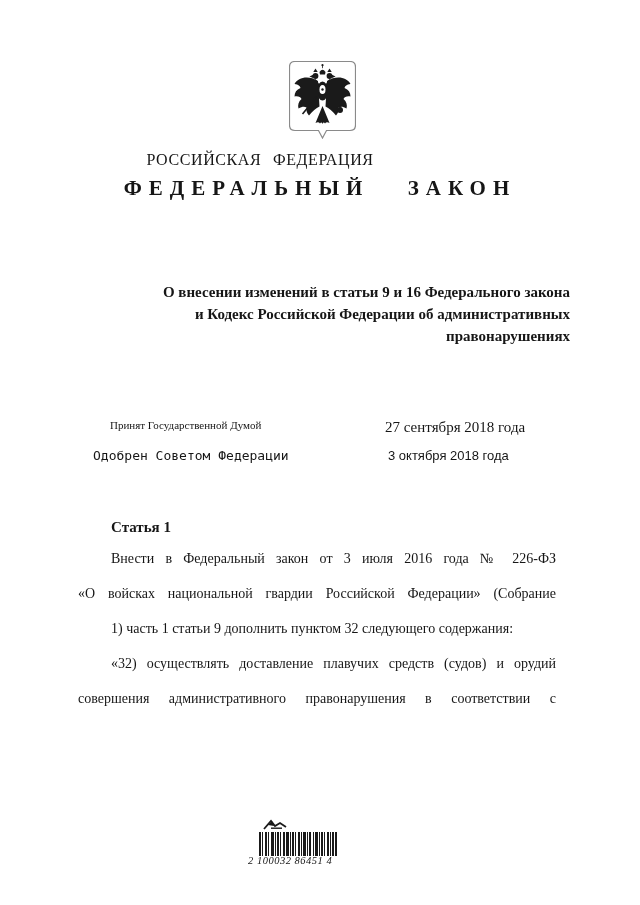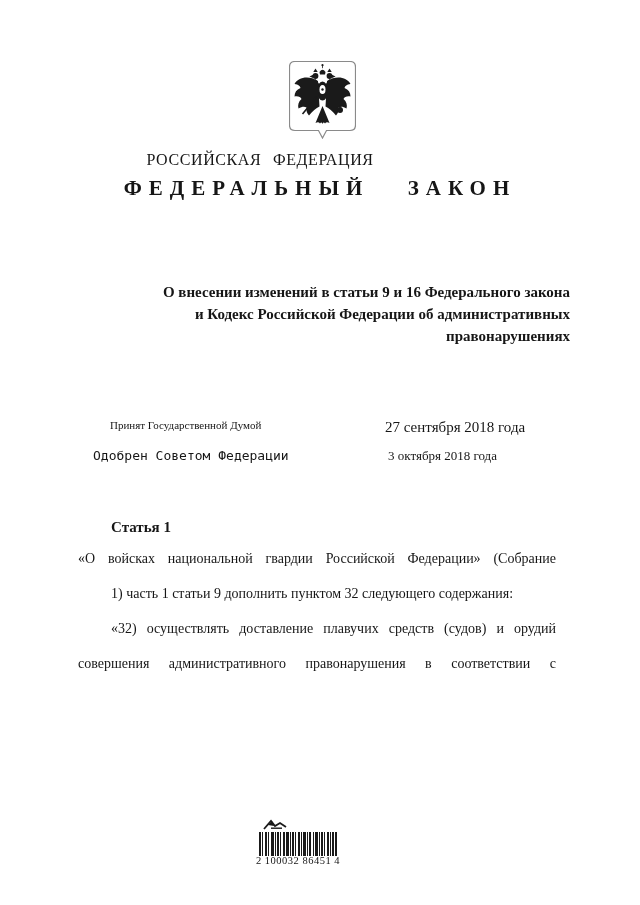--- a/index.html
+++ b/index.html
@@ -34,37 +34,37 @@
     left: 70px; top: 281px; width: 500px;
     text-align: right;
     font-size: 15px; font-weight: bold;
     line-height: 22px;
   }
 
   
   .passed-label   { left: 78px;  top: 419px; font-size: 11px; margin-left: 32px; }
   .passed-date    { left: 385px; top: 419px; font-size: 15px; }
   .approved-label { left: 76px;  top: 448px; font-size: 13px; font-family: "DejaVu Sans Mono", monospace; margin-left: 17px; }
-  .approved-date  { left: 388px; top: 448px; font-size: 13px; font-family: Liberation Serif, serif; }
+  .approved-date  { left: 388px; top: 448px; font-size: 13px; font-family: Liberation Sans, sans-serif; }
 
   
   .article-heading { left: 111px; top: 519px; font-size: 15px; font-weight: bold; }
   .body-text { left: 78px; top: 541px; width: 478px; font-size: 14px; }
   .bline { height: 35px; line-height: 35px; }
   .bline.justify { text-align: justify; text-align-last: justify; }
   .bline.indent { text-indent: 33px; }
 
   
   .print-mark { left: 262px; top: 817px; width: 26px; height: 13px; }
   .barcode-bars { left: 259px; top: 832px; width: 78px; height: 24px; }
   .barcode-number {
     left: 248px; top: 855px; width: 100px;
-    text-align: center;
     font-size: 10.5px; letter-spacing: 0.5px;
     white-space: nowrap;
+    font-style: italic;
   }
 </style>
 </head>
 <body>
 
 <div>
 
   <div class="abs emblem">
     <svg width="67" height="78" viewBox="0 0 67 78" xmlns="http://www.w3.org/2000/svg">
       <path d="M6 .5 H61 Q66.5 .5 66.5 6 V64 Q66.5 69.5 61 69.5 H37.5 L33.5 77 L29.5 69.5 H6 Q.5 69.5 .5 64 V6 Q.5 .5 6 .5 Z" fill="none" stroke="#8a8a8a" stroke-width="1.2"></path>
@@ -123,20 +123,21 @@
     <div>правонарушениях</div>
   </div>
 
   <div class="abs passed-label">Принят Государственной Думой</div>
   <div class="abs passed-date">27 сентября 2018 года</div>
   <div class="abs approved-label">Одобрен Советом Федерации</div>
   <div class="abs approved-date">3 октября 2018 года</div>
 
   <div class="abs article-heading">Статья 1</div>
   <div class="abs body-text">
+    <div class="bline indent justify">Внести в Федеральный закон от 3 июля 2016 года № 226-ФЗ</div>
     <div class="bline justify">«О войсках национальной гвардии Российской Федерации» (Собрание</div>
     <div class="bline indent">1) часть 1 статьи 9 дополнить пунктом 32 следующего содержания:</div>
     <div class="bline indent justify">«32) осуществлять доставление плавучих средств (судов) и орудий</div>
     <div class="bline justify">совершения административного правонарушения в соответствии с</div>
   </div>
 
   <div class="abs print-mark">
     <svg width="26" height="13" viewBox="0 0 26 13" xmlns="http://www.w3.org/2000/svg">
       <polyline points="2,11 9,3 13,8 18,5 24,9" fill="none" stroke="#1a1a1a" stroke-width="1.8"></polyline>
       <path d="M6 7 L10 3 L12 8 Z" fill="#1a1a1a"></path>

